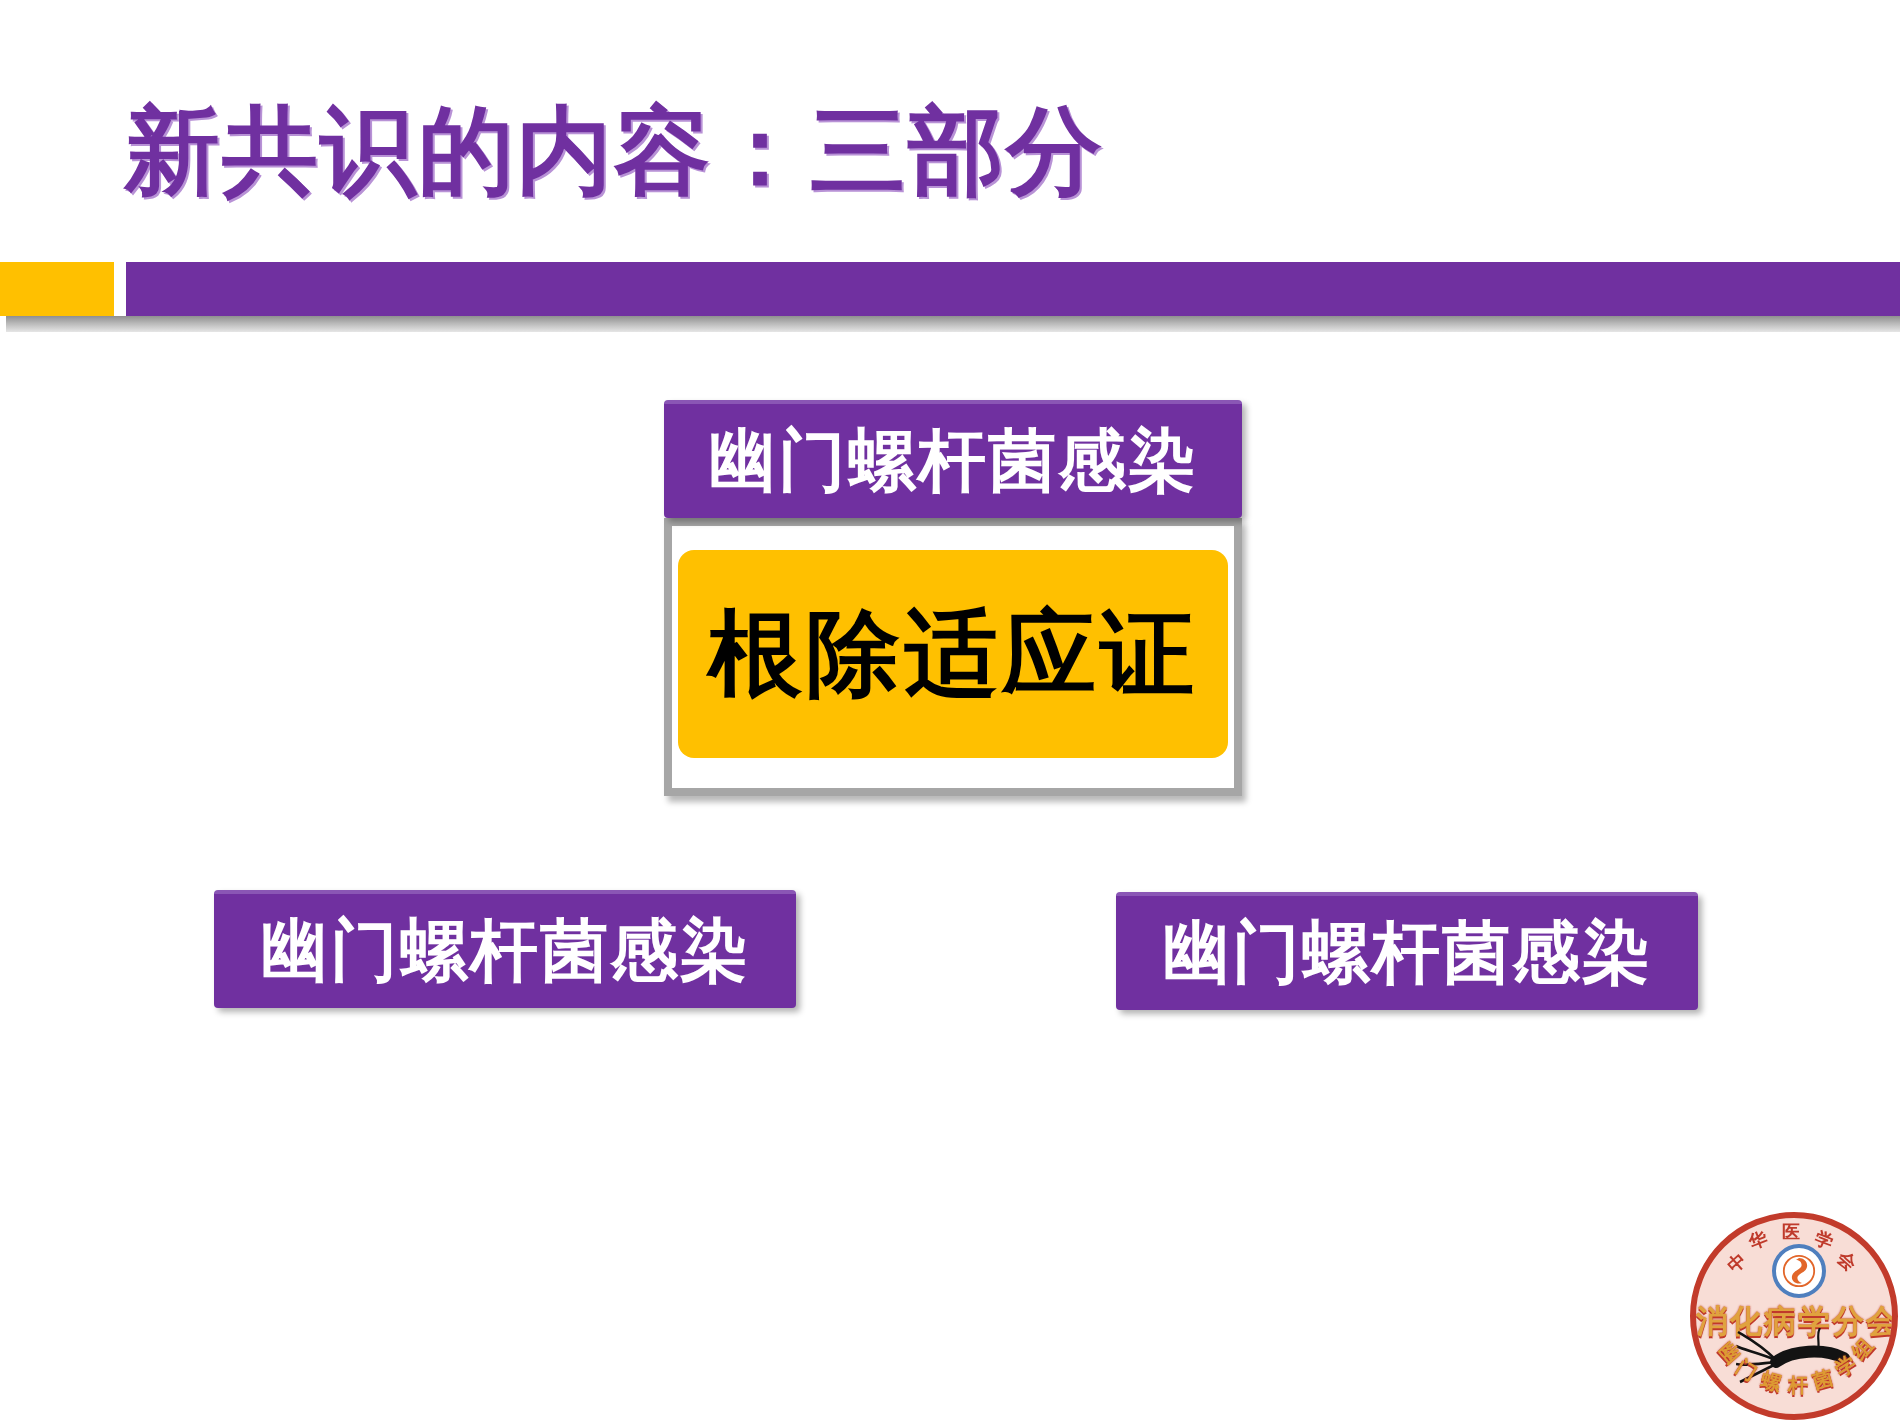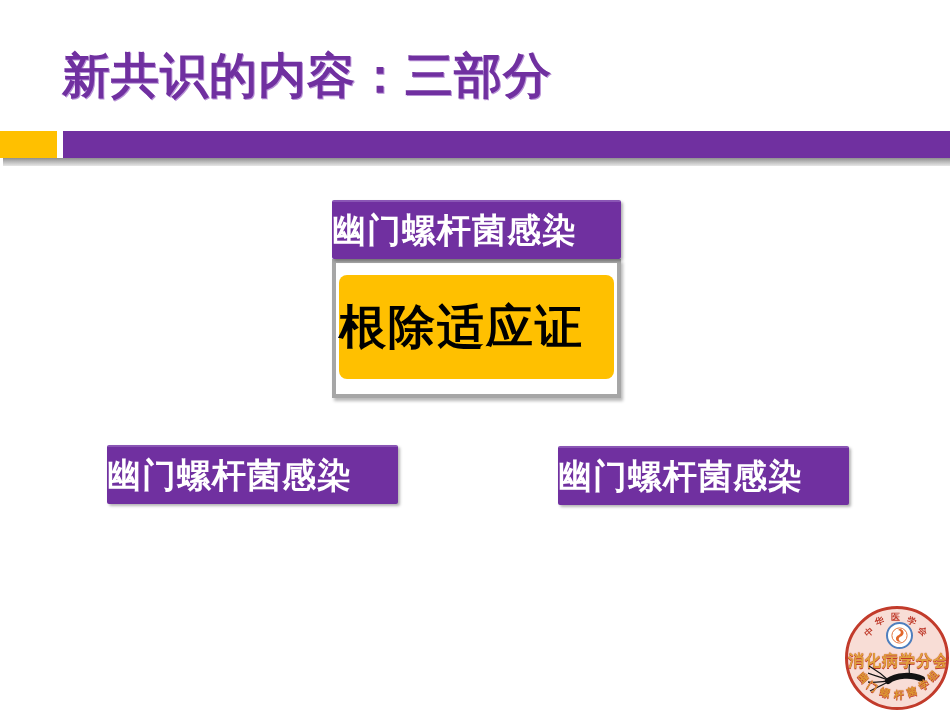--- a/index.html
+++ b/index.html
@@ -1,51 +1,51 @@
 <!DOCTYPE html>
 <html><head>
 <meta charset="utf-8">
 <style>
   html,body{margin:0;padding:0;background:#ffffff;}
   .slide{
     position:relative;width:950px;height:713px;overflow:hidden;background:#ffffff;
-    font-family:Liberation Sans, sans-serif;
+    font-family:Liberation Mono, monospace;
     border-radius:12px;
   }
   
   .title{
     position:absolute;left:62px;top:44px;
     font-size:48px;font-weight:800;letter-spacing:1px;
     color:#7030A0;text-shadow:1px 1px 0 #b892d6;
     white-space:nowrap;
   }
   
   .band-yellow{position:absolute;left:0;top:131px;width:57px;height:27px;background:#FFC000;}
   .band-purple{position:absolute;left:63px;top:131px;width:887px;height:27px;background:#7030A0;}
   .band-shadow{position:absolute;left:3px;top:158px;width:947px;height:8px;
     background:linear-gradient(to bottom,#8f8f8f 0%,#b8b8b8 45%,#e6e6e6 100%);}
   
   .card{position:absolute;}
   .card-header{
     position:relative;background:#7030A0;height:57px;
     border-top:2px solid #8a56b5;border-radius:2px;
-    display:flex;align-items:center;justify-content:flex-start;
+    display:flex;align-items:center;justify-content:center;
     color:#ffffff;font-weight:800;font-size:34px;letter-spacing:1px;
     box-shadow:2px 2px 3px rgba(0,0,0,0.30);
     z-index:2;white-space:nowrap;
   }
   .card-body{
     position:relative;height:139px;box-sizing:border-box;
     background:#ffffff;border:4px solid #a6a6a6;
     box-shadow:2px 3px 3px rgba(0,0,0,0.28);
     padding:12px 3px 15px 3px;display:flex;
   }
   .card-gold{
     flex:1;background:#FFC000;border-radius:8px;
-    display:flex;align-items:center;justify-content:flex-start;
+    display:flex;align-items:center;justify-content:center;
     color:#000000;font-weight:800;font-size:47px;letter-spacing:2px;
     white-space:nowrap;
   }
   .card-top{left:332px;top:200px;width:289px;}
   .card-left{left:107px;top:445px;width:291px;}
   .card-right{left:558px;top:446px;width:291px;}
   
   .seal{
     position:absolute;left:845px;top:606px;width:104px;height:104px;
     border-radius:50%;background:#f8ddd6;border:3px solid #c23b2b;

